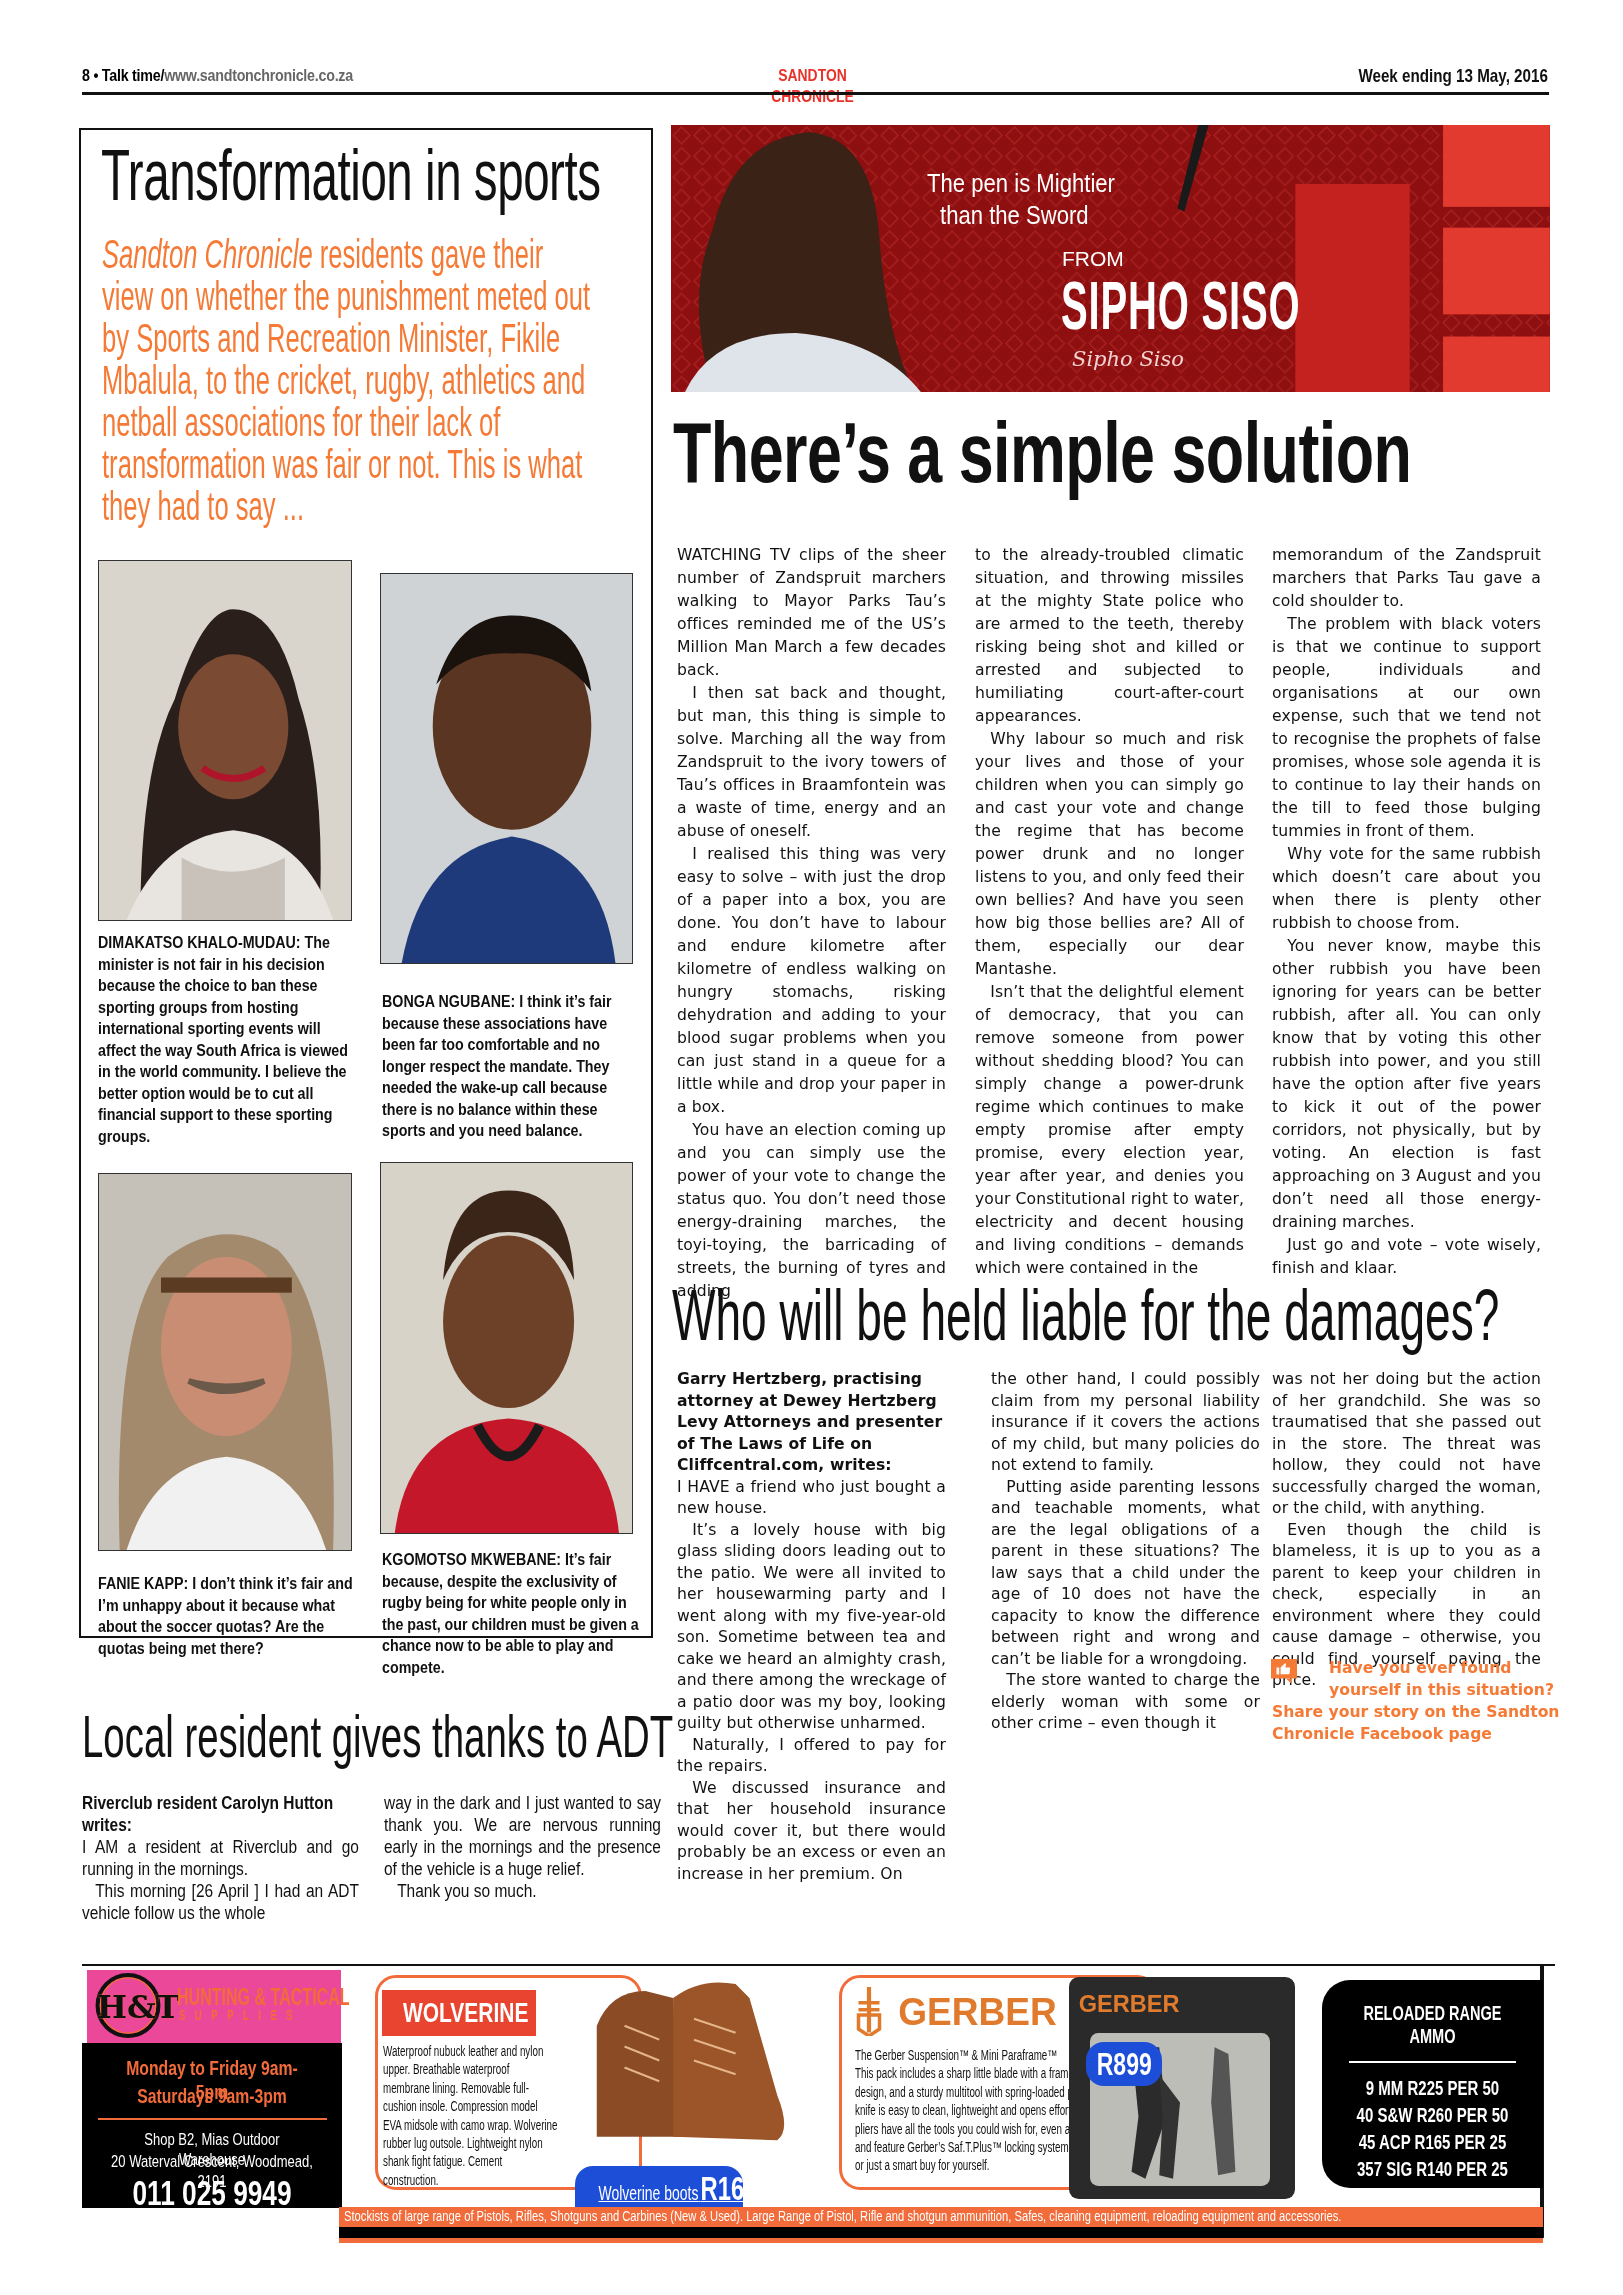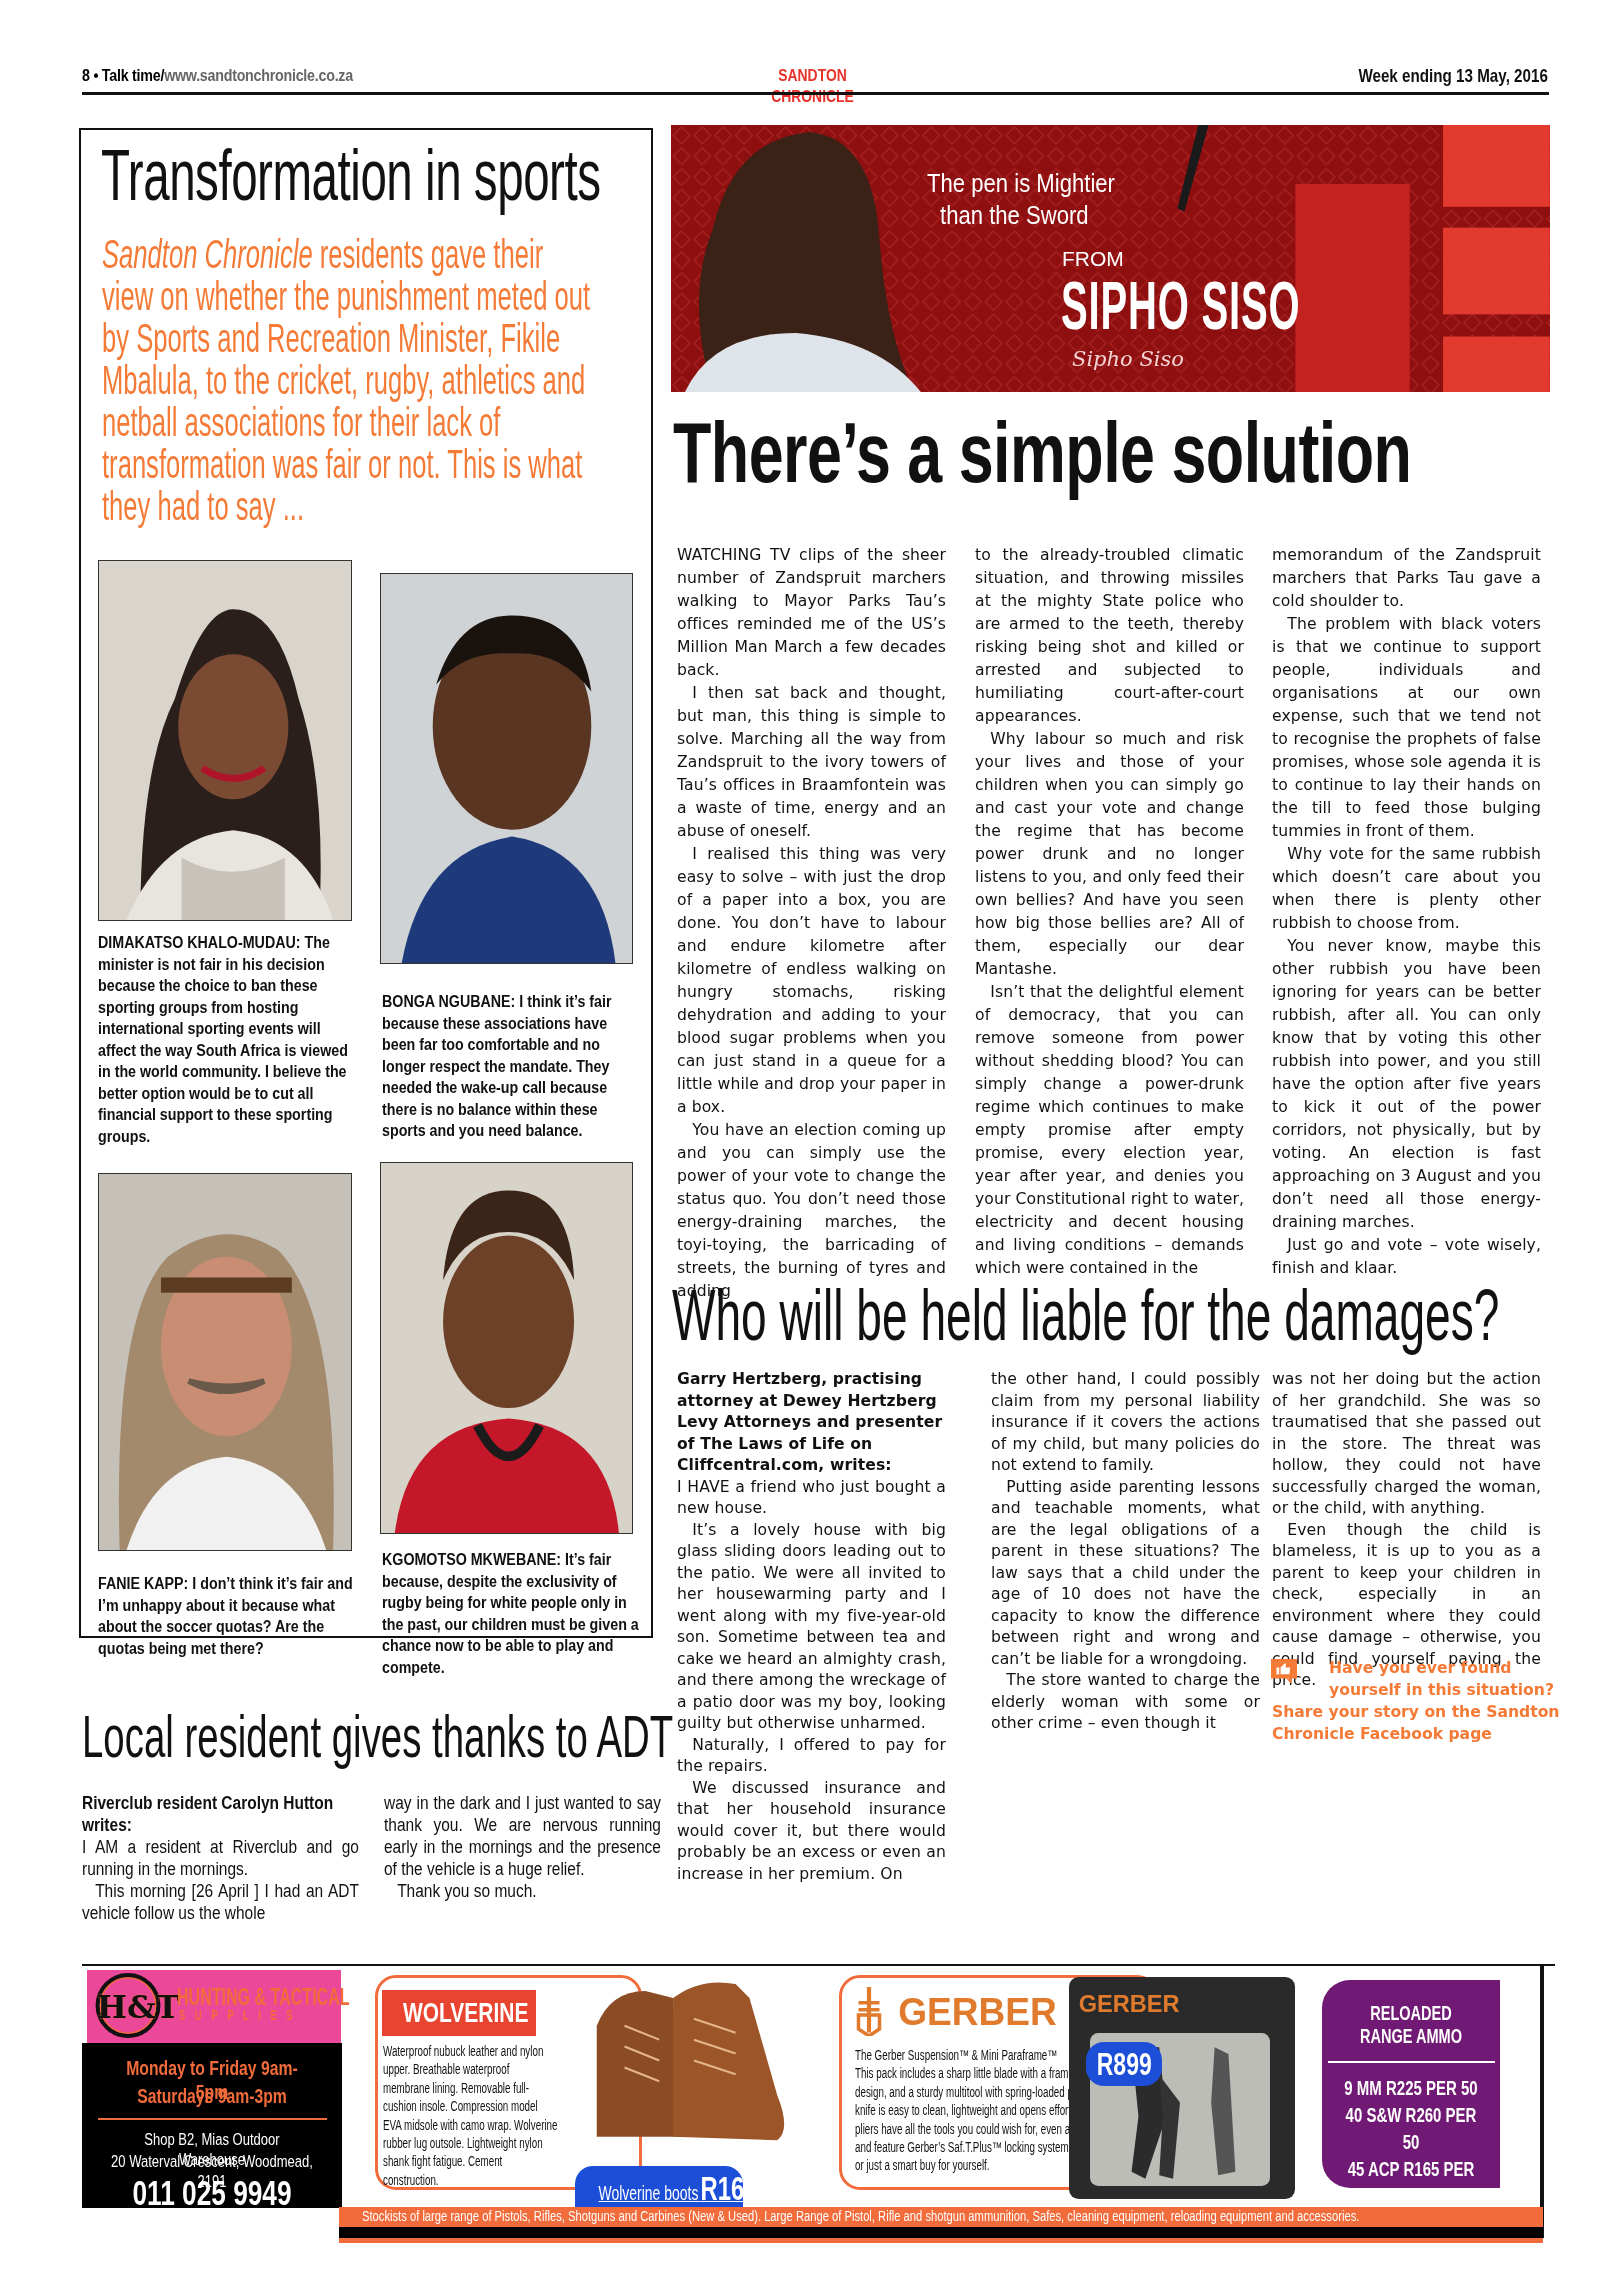--- a/index.html
+++ b/index.html
@@ -60,26 +60,26 @@
   .ht-sup { left: 179px; top: 2007px; color: #f26b3a; font-size: 14px; font-weight: bold; letter-spacing: 14px; transform: scaleX(0.68); transform-origin: left top; }
   .ht-hours { left: 82px; width: 260px; text-align: center; color: #f26b3a; font-size: 21px; font-weight: bold; }
   .ht-addr { left: 82px; width: 260px; text-align: center; color: #fff; font-size: 16.7px; }
   .ht-phone { left: 82px; width: 260px; text-align: center; color: #fff; font-size: 35px; font-weight: bold; }
 
   .box-rounded { border: 3.5px solid #f26b3a; border-radius: 21px; background: #fff; }
   .wol-badge { left: 382px; top: 1990px; width: 154px; height: 46px; background: #e8442f; color: #fff; font-size: 28px; font-weight: bold; text-align: center; line-height: 46px; }
   .ad-desc { font-size: 14px; line-height: 18.4px; transform: scaleX(0.7); transform-origin: left top; }
   .price-pill { background: #1d4ed8; color: #fff; border-radius: 18px; text-align: center; text-decoration: underline; }
 
-  .ammo { left: 1322px; top: 1980px; width: 178px; height: 208px; background: #701a75; border-radius: 28px 0 0 28px; color: #fff; text-align: center; font-weight: bold; }
+  .ammo { left: 1322px; top: 1980px; width: 221px; height: 208px; background: #000000; border-radius: 28px 0 0 28px; color: #fff; text-align: center; font-weight: bold; }
   .ammo-title { font-size: 19.4px; margin-top: 22px; transform: scaleX(0.75); }
   .ammo-rule { width: 167px; height: 2.1px; background: #fff; margin: 12.5px auto 12.5px; }
   .ammo-line { font-size: 20px; line-height: 27px; transform: scaleX(0.75); }
 
-  .stockists { left: 339px; top: 2207px; width: 1204px; height: 36px; background: #f26b3a; color: #fff; font-size: 14px; line-height: 19.4px; padding-left: 23px; white-space: nowrap; overflow: hidden; }
+  .stockists { left: 339px; top: 2207px; width: 1204px; height: 36px; background: #f26b3a; color: #fff; font-size: 14px; line-height: 19.4px; padding-left: 5px; white-space: nowrap; overflow: hidden; }
   .stockists span { display: inline-block; transform: scaleX(0.8); transform-origin: left top; }
   .bottom-black { left: 339px; top: 2227px; width: 1204px; height: 11px; background: #000; }
 </style>
 </head>
 <body>
 
 <div class="abs hdr-left">
   <span class="sec">8 • Talk time/</span><span class="url">www.sandtonchronicle.co.za</span>
 </div>
 <div class="abs hdr-center">SANDTON CHRONICLE</div>

